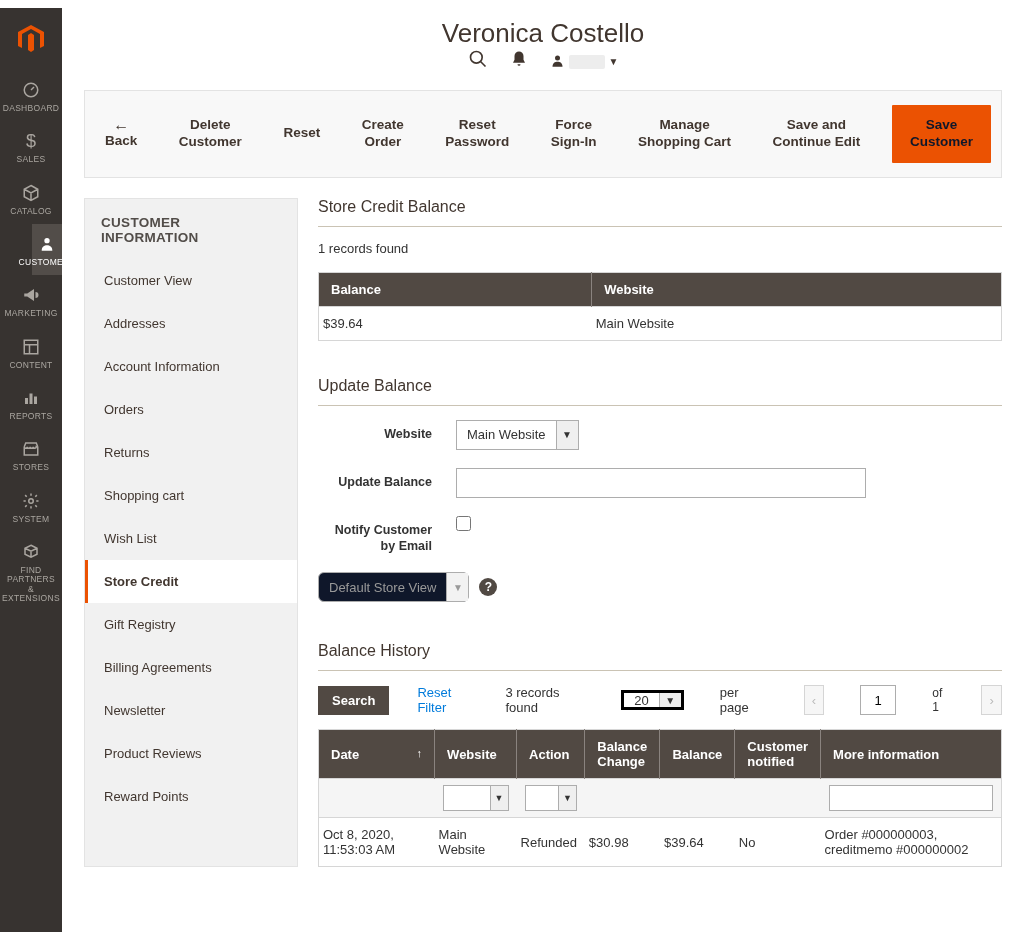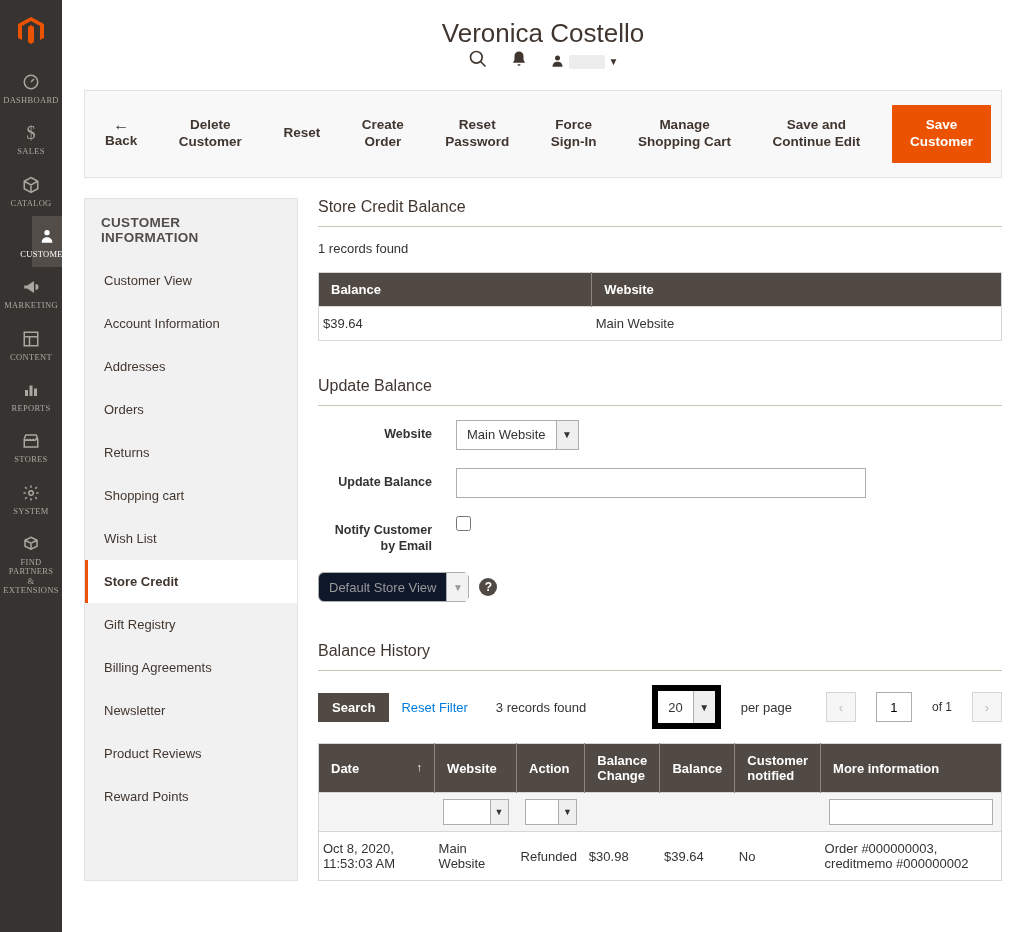--- a/index.html
+++ b/index.html
@@ -1,19 +1,19 @@
 <!DOCTYPE html>
 <html><head>
 <meta charset="utf-8">
 <style>
 * { box-sizing: border-box; margin: 0; padding: 0; }
 body { font-family: 'Helvetica Neue', Helvetica, Arial, sans-serif; font-size: 13px; color: #333; background: #fff; }
 
 
-.admin-nav { position: fixed; left: 0; top: 0; bottom: 0; width: 62px; background: #373330; z-index: 100; font-family: Liberation Serif, serif; }
+.admin-nav { position: fixed; left: 0; top: 8px; bottom: 0; width: 62px; background: #373330; z-index: 100; }
 .admin-nav-logo { height: 62px; display: flex; align-items: center; justify-content: center; }
 .admin-nav-logo svg { width: 32px; height: 32px; }
 .admin-nav-item { display: flex; flex-direction: column; align-items: center; justify-content: center; padding: 10px 2px 8px; cursor: pointer; color: #aaa6a0; text-align: center; }
 .admin-nav-item.active { background: #524d49; color: #fff; margin-left: 32px; }
 .admin-nav-item .nav-icon { font-size: 18px; margin-bottom: 4px; display:flex; align-items:center; justify-content:center; height:20px;}
 .admin-nav-item .nav-label { font-size: 8.5px; letter-spacing: 0.3px; line-height: 1.1; text-transform: uppercase; }
 
 
 .main { margin-left: 62px; padding: 0 22px 40px 22px; }
 
@@ -24,21 +24,21 @@
 .header-icon { font-size: 18px; color: #41362f; cursor: pointer; }
 .account { display:flex; align-items:center; gap:4px; cursor:pointer; }
 .account .avatar-icon { font-size:15px; color:#41362f; }
 .account .acct-name { background:#ededed; width:36px; height:14px; border-radius:2px; }
 .account .caret { font-size:10px; color:#41362f; }
 
 
 .action-bar { background: #f8f8f8; border: 1px solid #e3e3e3; padding: 14px 10px; display: flex; align-items: center; justify-content: space-between; gap: 8px; margin-top: 6px; }
 .action-btn { background: transparent; border: none; font-size: 13.5px; font-weight: 600; color: #41362f; text-align: center; line-height: 1.25; padding: 6px 10px; cursor: pointer; white-space: pre-line; }
 .action-btn.back .arrow { display:block; font-size: 16px; line-height:1; }
-.action-btn.primary { background: #eb5202; color: #ffffff; padding: 12px 18px; border-radius: 1px; }
+.action-btn.primary { background: #eb5202; color: #0f172a; padding: 12px 18px; border-radius: 1px; }
 
 
 .content-wrap { display: flex; gap: 20px; margin-top: 20px; }
 .side-tabs { width: 214px; flex-shrink: 0; background: #f1f1f1; border: 1px solid #e3e3e3; padding-bottom: 8px; }
 .side-tabs-title { font-size: 13.5px; font-weight: 700; color: #524d49; padding: 16px 16px 14px; letter-spacing: 0.3px; }
 .side-tab { padding: 14px 16px; font-size: 13px; color: #41362f; cursor: pointer; border-left: 3px solid transparent; }
 .side-tab.active { background: #fff; border-left-color: #eb5202; font-weight: 600; }
 
 .content-main { flex: 1; min-width: 0; }
 
@@ -65,25 +65,25 @@
 .select-wrap { display: inline-flex; border: 1px solid #adadad; height: 30px; background: #fff; }
 .select-wrap.disabled { background: #0f172a; color: #999; border-radius: 6px; }
 .select-wrap .sel-text { padding: 0 10px; font-size: 13px; display: flex; align-items: center; min-width: 78px; }
 .select-wrap .sel-caret { width: 22px; border-left: 1px solid #adadad; background: #efefef; display:flex; align-items:center; justify-content:center; font-size: 10px; }
 .select-wrap.disabled .sel-caret { background: #f2f2f2; }
 
 .help-icon { width: 18px; height: 18px; border-radius: 50%; background: #514943; color: #fff; display: inline-flex; align-items: center; justify-content: center; font-size: 12px; font-weight: 700; cursor: pointer; }
 
 
 .history-section { margin-top: 40px; }
-.grid-toolbar { display: flex; align-items: center; margin-bottom: 14px; gap: 12px; }
+.grid-toolbar { display: flex; align-items: center; margin-bottom: 14px; gap: 28px; }
 .btn-search { background: #514943; color: #fff; border: none; padding: 7px 14px; font-size: 13px; font-weight: 600; cursor: pointer; }
 .link-reset { color: #007bdb; font-size: 13px; cursor: pointer; }
 .toolbar-spacer { flex: 1; }
-.pager-select { display: inline-flex; border: 6px solid #000000; height: 44px; }
+.pager-select { display: inline-flex; border: 3px solid #000000; height: 20px; }
 .pager-select .sel-text { padding: 0 10px; display:flex; align-items:center; font-size:13px; min-width: 22px; justify-content:center;}
 .pager-select .sel-caret { width: 22px; border-left: 1px solid #adadad; background: #efefef; display:flex; align-items:center; justify-content:center; font-size:10px; }
 .per-page-label { font-size: 13px; margin: 0 22px 0 8px; }
 .pager-btn { width: 30px; height: 30px; border: 1px solid #adadad; background: #efefef; display: inline-flex; align-items: center; justify-content: center; cursor: pointer; font-size: 13px; color: #777; }
 .pager-btn.disabled { opacity: 0.5; cursor: default; }
 .pager-input { width: 36px; height: 30px; border: 1px solid #adadad; text-align: center; font-size: 13px; margin: 0 8px; }
 .of-n { font-size: 12px; margin-right: 8px; }
 
 
 .filter-input { width: 100%; height: 26px; border: 1px solid #adadad; padding: 0 6px; font-size: 12px; background:#fff; }
@@ -231,22 +231,22 @@
 Continue Edit</button>
     <button class="action-btn primary">Save
 Customer</button>
   </div>
 
   <div class="content-wrap">
 
     <div class="side-tabs">
       <div class="side-tabs-title">CUSTOMER INFORMATION</div>
       <div class="side-tab">Customer View</div>
+      <div class="side-tab">Addresses</div>
       <div class="side-tab">Account Information</div>
-      <div class="side-tab">Addresses</div>
       <div class="side-tab">Orders</div>
       <div class="side-tab">Returns</div>
       <div class="side-tab">Shopping cart</div>
       <div class="side-tab">Wish List</div>
       <div class="side-tab active">Store Credit</div>
       <div class="side-tab">Gift Registry</div>
       <div class="side-tab">Billing Agreements</div>
       <div class="side-tab">Newsletter</div>
       <div class="side-tab">Product Reviews</div>
       <div class="side-tab">Reward Points</div>

